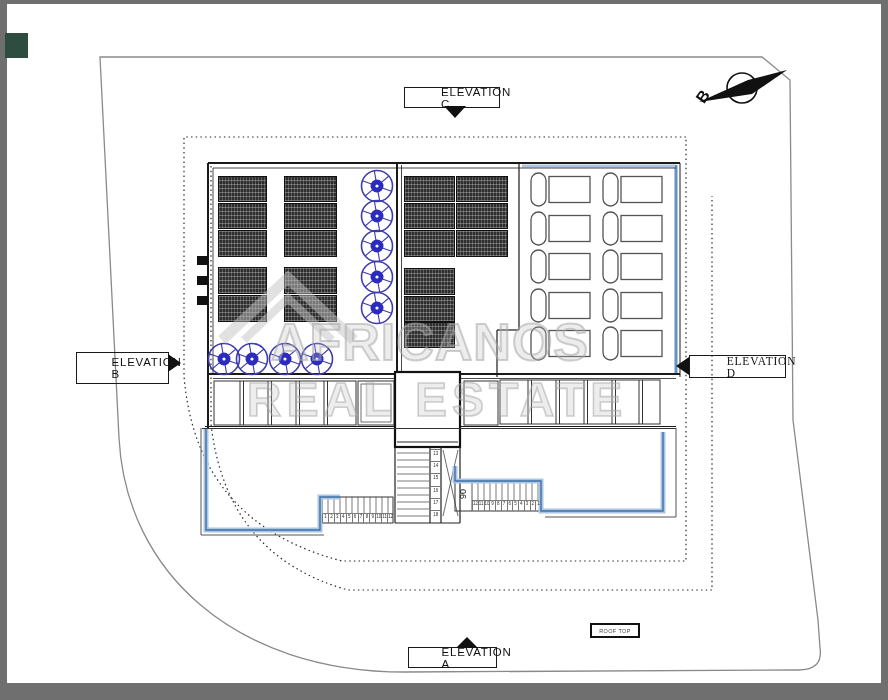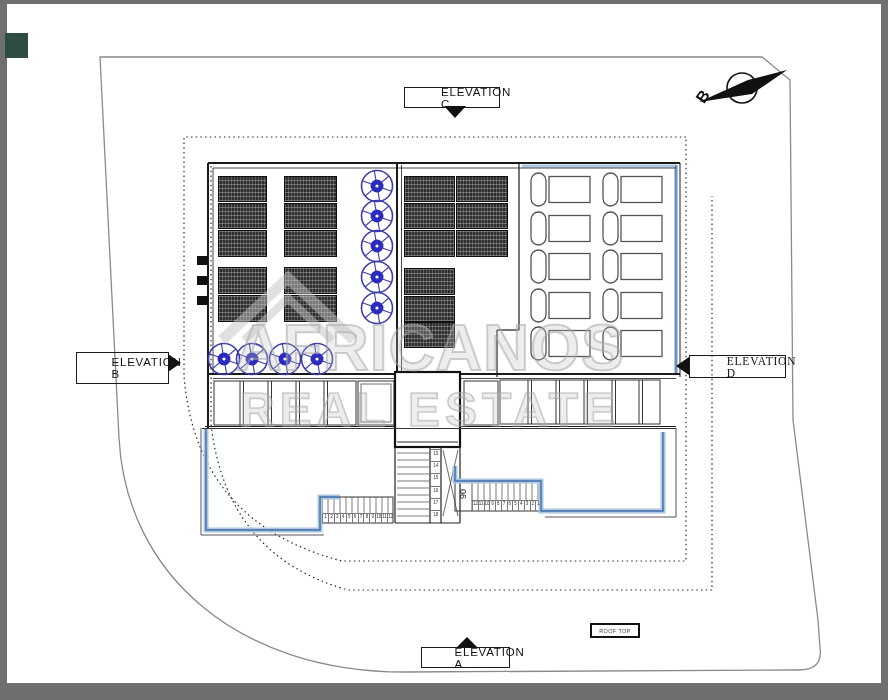--- a/index.html
+++ b/index.html
@@ -6,22 +6,22 @@
   #stage{position:relative;width:888px;height:700px;background:#ffffff;overflow:hidden;}
   .frame{position:absolute;background:#6f6f6f;z-index:50;}
   #swatch{position:absolute;left:5px;top:33px;width:23px;height:25px;z-index:60;}
   #linework{position:absolute;left:0;top:0;z-index:10;}
   .panel{position:absolute;z-index:12;background-color:#2e2e2e;border:1px solid #101010;box-sizing:border-box;
      background-image:repeating-linear-gradient(0deg, rgba(255,255,255,.28) 0 1px, rgba(0,0,0,0) 1px 4px),
                       repeating-linear-gradient(90deg, rgba(255,255,255,.22) 0 1px, rgba(0,0,0,0) 1px 3px);}
   #watermark{position:absolute;left:0;top:0;width:888px;height:700px;z-index:20;pointer-events:none;}
   .wm-text{position:absolute;text-align:center;font-weight:bold;color:rgba(190,190,190,0.28);
      -webkit-text-stroke:2px rgba(168,168,168,0.55);line-height:1;}
-  #wm1{left:200px;top:316px;width:460px;font-size:64px;letter-spacing:1px;}
-  #wm2{left:215px;top:386px;width:430px;font-size:48px;letter-spacing:5px;-webkit-text-stroke:1.6px rgba(168,168,168,0.55);}
+  #wm1{left:200px;top:316px;width:460px;font-size:52px;letter-spacing:1px;}
+  #wm2{left:215px;top:376px;width:430px;font-size:48px;letter-spacing:5px;padding-left:7px;-webkit-text-stroke:1.6px rgba(168,168,168,0.55);}
   .elev{position:absolute;z-index:30;border:1.6px solid #1a1a1a;background:transparent;display:flex;
      align-items:center;justify-content:center;font-size:11.5px;letter-spacing:0.8px;color:#111;box-sizing:border-box;padding-left:48px;}
   .tri{position:absolute;z-index:30;width:0;height:0;}
   #roofTop{position:absolute;left:590px;top:623px;width:50px;height:15px;z-index:30;border:2px solid #111;
      background:#fff;display:flex;align-items:center;justify-content:center;font-size:5.5px;color:#444;
      letter-spacing:0.4px;box-sizing:border-box;}
   .numband{position:absolute;z-index:25;display:flex;font-size:4.5px;color:#333;box-sizing:border-box;}
   .numband span{flex:1;text-align:center;border-left:0.5px solid #777;overflow:hidden;}
   #numShaft{flex-direction:column;}
   #numShaft span{border-left:none;border-top:0.5px solid #777;display:block;line-height:1;padding-top:2px;}
@@ -234,18 +234,18 @@
 
   <div class="elev" style="left:404px;top:87px;width:96px;height:21px;">ELEVATION C</div>
   <div class="tri" style="left:444px;top:106px;border-left:11px solid transparent;border-right:11px solid transparent;border-top:12px solid #111;"></div>
 
   <div class="elev" style="left:76px;top:352px;width:93px;height:32px;">ELEVATION B</div>
   <div class="tri" style="left:168px;top:354px;border-top:9px solid transparent;border-bottom:9px solid transparent;border-left:13px solid #111;"></div>
 
   <div class="elev" style="left:689px;top:355px;width:97px;height:23px;font-family:Liberation Serif, serif;">ELEVATION D</div>
   <div class="tri" style="left:676px;top:357px;border-top:9px solid transparent;border-bottom:9px solid transparent;border-right:13px solid #111;"></div>
 
-  <div class="elev" style="left:421px;top:647px;width:89px;height:21px;">ELEVATION A</div>
+  <div class="elev" style="left:408px;top:647px;width:89px;height:21px;">ELEVATION A</div>
   <div class="tri" style="left:456px;top:637px;border-left:11px solid transparent;border-right:11px solid transparent;border-bottom:11px solid #111;"></div>
 
   <div id="roofTop">ROOF TOP</div>
 
 </div>
 
 </body></html>

